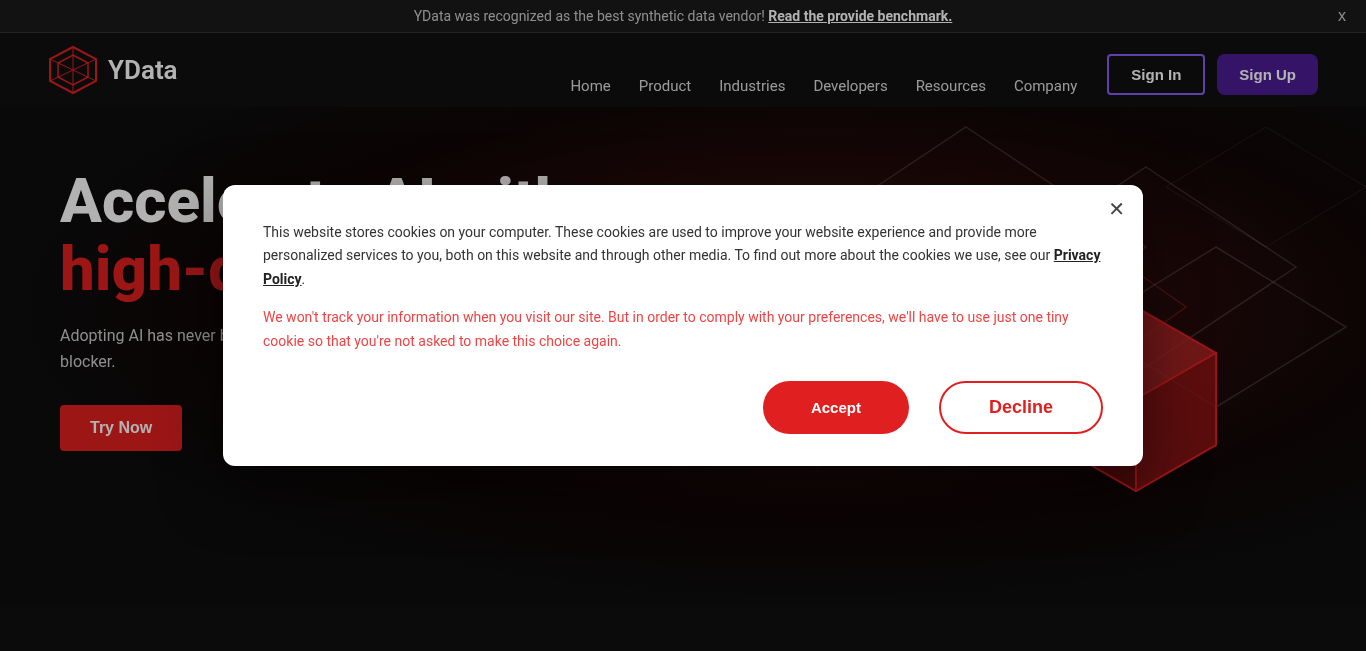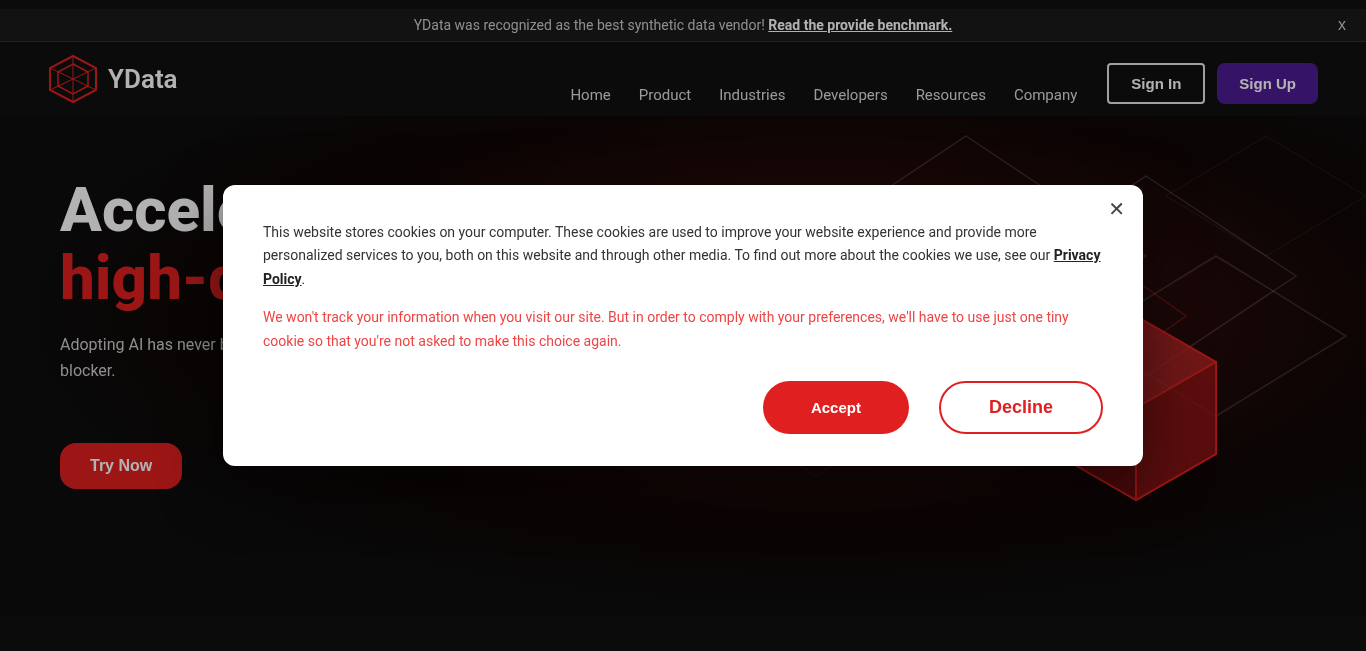--- a/index.html
+++ b/index.html
@@ -18,21 +18,20 @@
       background: #1a1a1a;
       border-bottom: 1px solid #333;
       text-align: center;
       padding: 8px 40px;
       font-size: 14px;
       color: #ccc;
       position: relative;
       display: flex;
       align-items: center;
       justify-content: center;
-      margin-top: 9px;
     }
     .top-banner a {
       color: #fff;
       font-weight: 700;
       text-decoration: underline;
     }
     .banner-close {
       position: absolute;
       right: 20px;
       top: 50%;
@@ -79,21 +78,21 @@
       color: #ddd;
       text-decoration: none;
       font-size: 15px;
     }
     .nav-buttons {
       display: flex;
       gap: 12px;
     }
     .btn-signin {
       padding: 10px 22px;
-      border: 2px solid #e5e5e5;
+      border: 2px solid #8b5cf6;
       background: transparent;
       color: #fff;
       font-size: 15px;
       font-weight: 600;
       border-radius: 4px;
       cursor: pointer;
     }
     .btn-signup {
       padding: 10px 22px;
       border: none;
@@ -150,24 +149,23 @@
       color: #fff;
       font-weight: 700;
     }
     .btn-trynow {
       display: inline-block;
       padding: 14px 30px;
       background: #e02020;
       color: #fff;
       font-size: 16px;
       font-weight: 700;
-      border-radius: 16px;
-      border: none;
-      cursor: pointer;
-      margin-top: 29px;
+      border-radius: 4px;
+      border: none;
+      cursor: pointer;
     }
 
     
     .modal-overlay {
       position: absolute;
       top: 0; left: 0; right: 0; bottom: 0;
       z-index: 100;
       background: rgba(0,0,0,0.3);
       display: flex;
       align-items: center;

